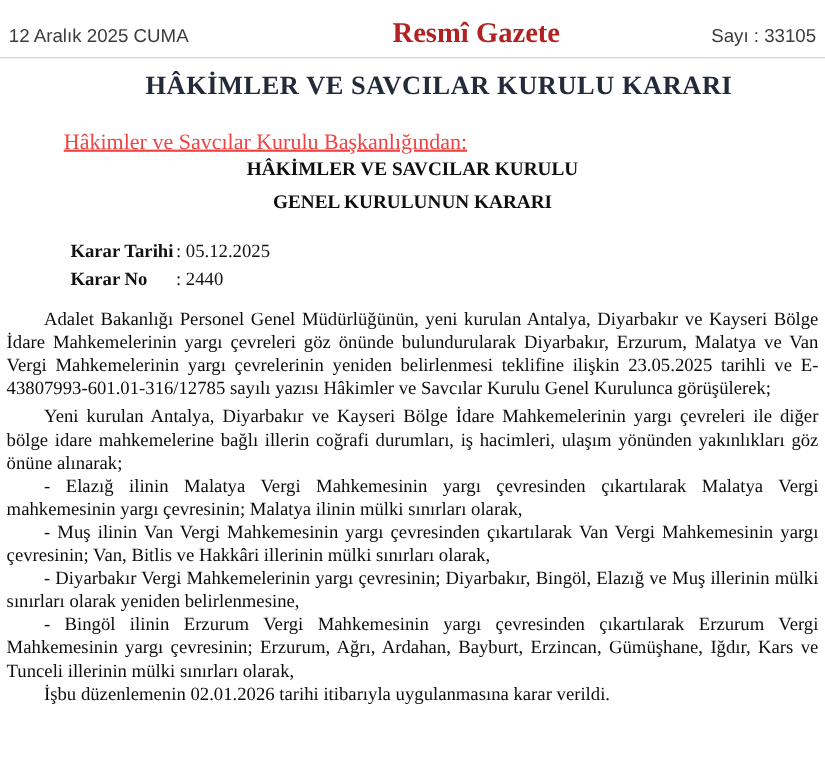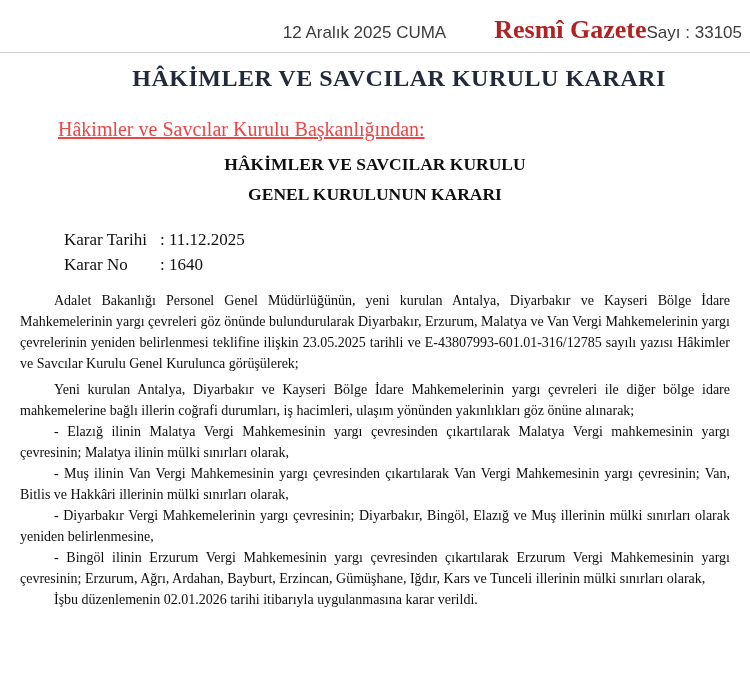--- a/index.html
+++ b/index.html
@@ -9,21 +9,21 @@
     height: 699px;
     background: #ffffff;
     font-family: "Liberation Serif", serif;
     color: #111111;
     overflow: hidden;
   }
 
   
   .masthead {
     display: flex;
-    justify-content: flex-end;
+    justify-content: space-between;
     align-items: baseline;
     padding: 15px 8px 7px 8px;
     border-bottom: 1px solid #cccccc;
   }
   .masthead-date, .masthead-issue {
     font-family: "Liberation Sans", sans-serif;
     font-size: 17px;
     color: #3c3c3c;
   }
   .gazette-title {
@@ -49,42 +49,42 @@
     font-size: 20px;
     text-decoration: underline;
     color: #ef4444;
   }
   .decision-heading {
     text-align: center;
     font-weight: bold;
     font-size: 17.5px;
     color: #0f0f0f;
   }
-  .decision-heading.first { margin-top: 13px; }
+  .decision-heading.first { margin-top: 2px; }
   .decision-heading.second { margin-top: 9px; }
 
   
   .decision-meta {
     margin: 22px 0 0 64px;
     font-size: 17px;
   }
   .meta-row { line-height: 25px; }
   .meta-label {
     display: inline-block;
     width: 96px;
-    font-weight: normal;
+    font-weight: bold;
   }
   .meta-value { font-weight: normal; }
 
   
   .document-body {
     margin-top: 13px;
-    padding: 0 20px;
+    padding: 0 6px;
     text-align: justify;
-    font-size: 14px;
+    font-size: 17px;
     line-height: 21px;
     color: #0d0d0d;
   }
   .document-body p {
     margin: 0;
     text-indent: 34px;
   }
   .document-body p.gap { margin-top: 5px; }
 </style>
 </head>
@@ -98,24 +98,24 @@
 
 <div class="section-title">HÂKİMLER VE SAVCILAR KURULU KARARI</div>
 
 <div class="authority-heading">Hâkimler ve Savcılar Kurulu Başkanlığından:</div>
 
 <div class="decision-heading first">HÂKİMLER VE SAVCILAR KURULU</div>
 <div class="decision-heading second">GENEL KURULUNUN KARARI</div>
 
 <div class="decision-meta">
   <div class="meta-row">
-    <span class="meta-label">Karar Tarihi</span><span class="meta-value">: 11.12.2025</span>
+    <span class="meta-label">Karar Tarihi</span><span class="meta-value">: 05.12.2025</span>
   </div>
   <div class="meta-row">
-    <span class="meta-label">Karar No</span><span class="meta-value">: 1640</span>
+    <span class="meta-label">Karar No</span><span class="meta-value">: 2440</span>
   </div>
 </div>
 
 <div class="document-body">
   <p>Adalet Bakanlığı Personel Genel Müdürlüğünün, yeni kurulan Antalya, Diyarbakır ve Kayseri Bölge İdare Mahkemelerinin yargı çevreleri göz önünde bulundurularak Diyarbakır, Erzurum, Malatya ve Van Vergi Mahkemelerinin yargı çevrelerinin yeniden belirlenmesi teklifine ilişkin 23.05.2025 tarihli ve E-43807993-601.01-316/12785 sayılı yazısı Hâkimler ve Savcılar Kurulu Genel Kurulunca görüşülerek;</p>
   <p class="gap">Yeni kurulan Antalya, Diyarbakır ve Kayseri Bölge İdare Mahkemelerinin yargı çevreleri ile diğer bölge idare mahkemelerine bağlı illerin coğrafi durumları, iş hacimleri, ulaşım yönünden yakınlıkları göz önüne alınarak;</p>
   <p>- Elazığ ilinin Malatya Vergi Mahkemesinin yargı çevresinden çıkartılarak Malatya Vergi mahkemesinin yargı çevresinin; Malatya ilinin mülki sınırları olarak,</p>
   <p>- Muş ilinin Van Vergi Mahkemesinin yargı çevresinden çıkartılarak Van Vergi Mahkemesinin yargı çevresinin; Van, Bitlis ve Hakkâri illerinin mülki sınırları olarak,</p>
   <p>- Diyarbakır Vergi Mahkemelerinin yargı çevresinin; Diyarbakır, Bingöl, Elazığ ve Muş illerinin mülki sınırları olarak yeniden belirlenmesine,</p>
   <p>- Bingöl ilinin Erzurum Vergi Mahkemesinin yargı çevresinden çıkartılarak Erzurum Vergi Mahkemesinin yargı çevresinin; Erzurum, Ağrı, Ardahan, Bayburt, Erzincan, Gümüşhane, Iğdır, Kars ve Tunceli illerinin mülki sınırları olarak,</p>

